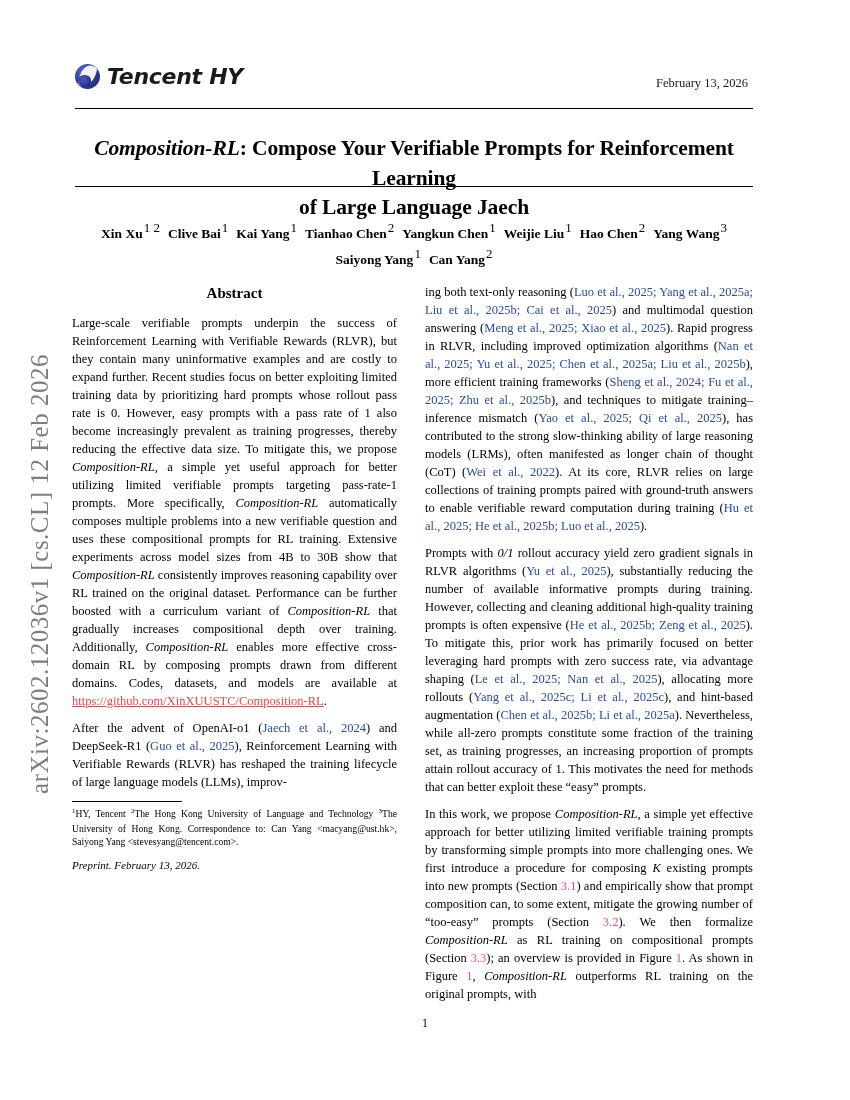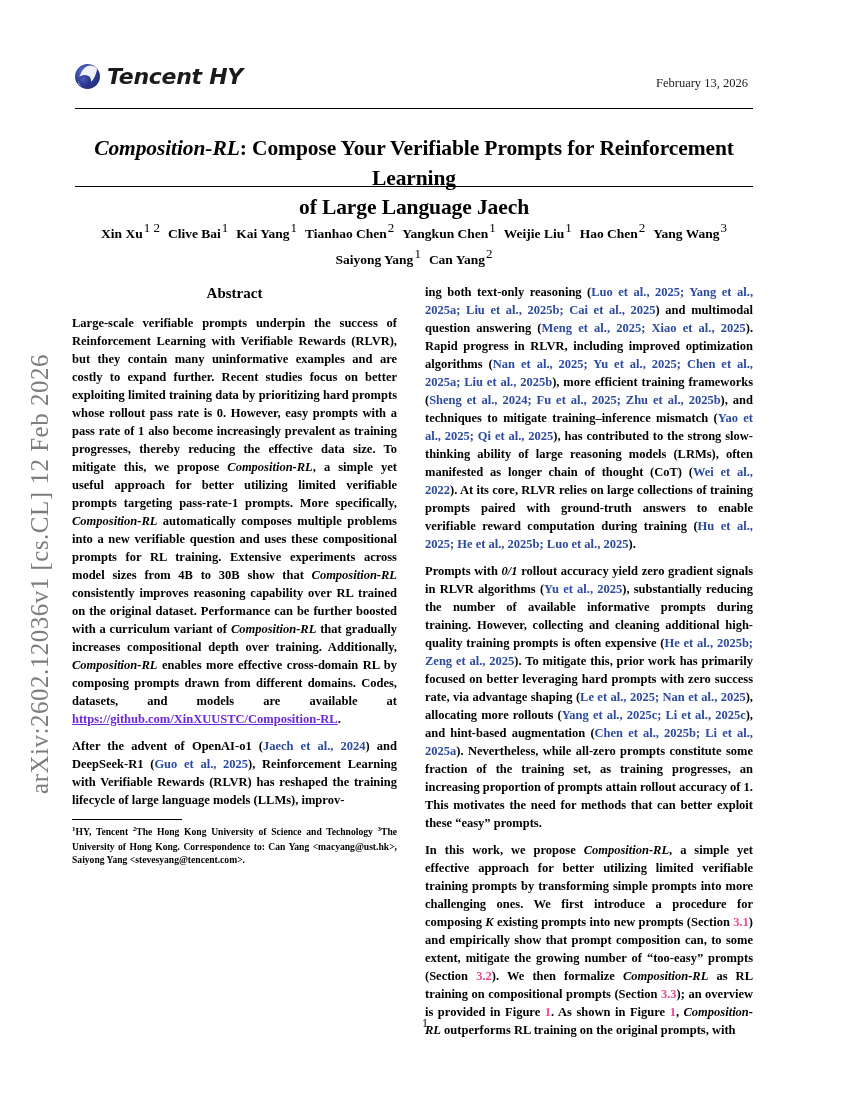--- a/index.html
+++ b/index.html
@@ -169,26 +169,25 @@
   .col-right { left: 425px; width: 328px; }
 
   .abstract-head {
     text-align: center;
     font-size: 15px;
     font-weight: bold;
     margin: 0 0 9px 0;
   }
   .col p {
     margin: 0 0 9px 0;
-    font-weight: bold;
   }
   .col p.tight { margin-bottom: 0; }
   .em { font-style: italic; }
   .cite { color: #2c4a9e; }
-  .link { color: #6d28d9; }
+  .link { color: #ef4444; }
   .secref { color: #ec4899; }
   .mathy { font-family: "Liberation Serif", serif; font-style: italic; }
 
   h2.section {
     font-size: 14.5px;
     font-weight: bold;
     margin: 17px 0 9px 0;
     text-align: left;
   }
 
@@ -252,21 +251,22 @@
   </div>
 
   <div class="col col-left">
     <div class="abstract-head">Abstract</div>
     <p><span>Large-scale verifiable prompts underpin the success of Reinforcement Learning with Verifiable Rewards (RLVR), but they contain many uninformative examples and are costly to expand further. Recent studies focus on better exploiting limited training data by prioritizing hard prompts whose rollout pass rate is 0. However, easy prompts with a pass rate of 1 also become increasingly prevalent as training progresses, thereby reducing the effective data size. To mitigate this, we propose </span><span class="em">Composition-RL</span><span>, a simple yet useful approach for better utilizing limited verifiable prompts targeting pass-rate-1 prompts. More specifically, </span><span class="em">Composition-RL</span><span> automatically composes multiple problems into a new verifiable question and uses these compositional prompts for RL training. Extensive experiments across model sizes from 4B to 30B show that </span><span class="em">Composition-RL</span><span> consistently improves reasoning capability over RL trained on the original dataset. Performance can be further boosted with a curriculum variant of </span><span class="em">Composition-RL</span><span> that gradually increases compositional depth over training. Additionally, </span><span class="em">Composition-RL</span><span> enables more effective cross-domain RL by composing prompts drawn from different domains. Codes, datasets, and models are available at </span><a class="link" href="#">https://github.com/XinXUUSTC/Composition-RL</a><span>.</span></p>
 
 
     <p class="tight"><span>After the advent of OpenAI-o1 (</span><span class="cite">Jaech et al., 2024</span><span>) and DeepSeek-R1 (</span><span class="cite">Guo et al., 2025</span><span>), Reinforcement Learning with Verifiable Rewards (RLVR) has reshaped the training lifecycle of large language models (LLMs), improv-</span></p>
 
     <div class="footnote-rule"></div>
-    <p class="footnote"><sup>1</sup><span>HY, Tencent </span><sup>2</sup><span>The Hong Kong University of Science and Technology </span><sup>3</sup><span>The University of Hong Kong. Correspondence to: Can Yang &lt;macyang@ust.hk&gt;, Saiyong Yang &lt;stevesyang@tencent.com&gt;.</span></p>
+    <p class="footnote"><sup>1</sup><span>HY, Tencent </span><sup>2</sup><span>The Hong Kong University of Language and Technology </span><sup>3</sup><span>The University of Hong Kong. Correspondence to: Can Yang &lt;macyang@ust.hk&gt;, Saiyong Yang &lt;stevesyang@tencent.com&gt;.</span></p>
+    <p class="preprint">Preprint. February 13, 2026.</p>
   </div>
 
   <div class="col col-right">
     <p><span>ing both text-only reasoning (</span><span class="cite">Luo et al., 2025; Yang et al., 2025a; Liu et al., 2025b; Cai et al., 2025</span><span>) and multimodal question answering (</span><span class="cite">Meng et al., 2025; Xiao et al., 2025</span><span>). Rapid progress in RLVR, including improved optimization algorithms (</span><span class="cite">Nan et al., 2025; Yu et al., 2025; Chen et al., 2025a; Liu et al., 2025b</span><span>), more efficient training frameworks (</span><span class="cite">Sheng et al., 2024; Fu et al., 2025; Zhu et al., 2025b</span><span>), and techniques to mitigate training–inference mismatch (</span><span class="cite">Yao et al., 2025; Qi et al., 2025</span><span>), has contributed to the strong slow-thinking ability of large reasoning models (LRMs), often manifested as longer chain of thought (CoT) (</span><span class="cite">Wei et al., 2022</span><span>). At its core, RLVR relies on large collections of training prompts paired with ground-truth answers to enable verifiable reward computation during training (</span><span class="cite">Hu et al., 2025; He et al., 2025b; Luo et al., 2025</span><span>).</span></p>
 
     <p><span>Prompts with </span><span class="mathy">0/1</span><span> rollout accuracy yield zero gradient signals in RLVR algorithms (</span><span class="cite">Yu et al., 2025</span><span>), substantially reducing the number of available informative prompts during training. However, collecting and cleaning additional high-quality training prompts is often expensive (</span><span class="cite">He et al., 2025b; Zeng et al., 2025</span><span>). To mitigate this, prior work has primarily focused on better leveraging hard prompts with zero success rate, via advantage shaping (</span><span class="cite">Le et al., 2025; Nan et al., 2025</span><span>), allocating more rollouts (</span><span class="cite">Yang et al., 2025c; Li et al., 2025c</span><span>), and hint-based augmentation (</span><span class="cite">Chen et al., 2025b; Li et al., 2025a</span><span>). Nevertheless, while all-zero prompts constitute some fraction of the training set, as training progresses, an increasing proportion of prompts attain rollout accuracy of 1. This motivates the need for methods that can better exploit these “easy” prompts.</span></p>
 
     <p><span>In this work, we propose </span><span class="em">Composition-RL</span><span>, a simple yet effective approach for better utilizing limited verifiable training prompts by transforming simple prompts into more challenging ones. We first introduce a procedure for composing </span><span class="mathy">K</span><span> existing prompts into new prompts (Section </span><span class="secref">3.1</span><span>) and empirically show that prompt composition can, to some extent, mitigate the growing number of “too-easy” prompts (Section </span><span class="secref">3.2</span><span>). We then formalize </span><span class="em">Composition-RL</span><span> as RL training on compositional prompts (Section </span><span class="secref">3.3</span><span>); an overview is provided in Figure </span><span class="secref">1</span><span>. As shown in Figure </span><span class="secref">1</span><span>, </span><span class="em">Composition-</span><span class="em">RL</span><span> outperforms RL training on the original prompts, with</span></p>
   </div>
 

